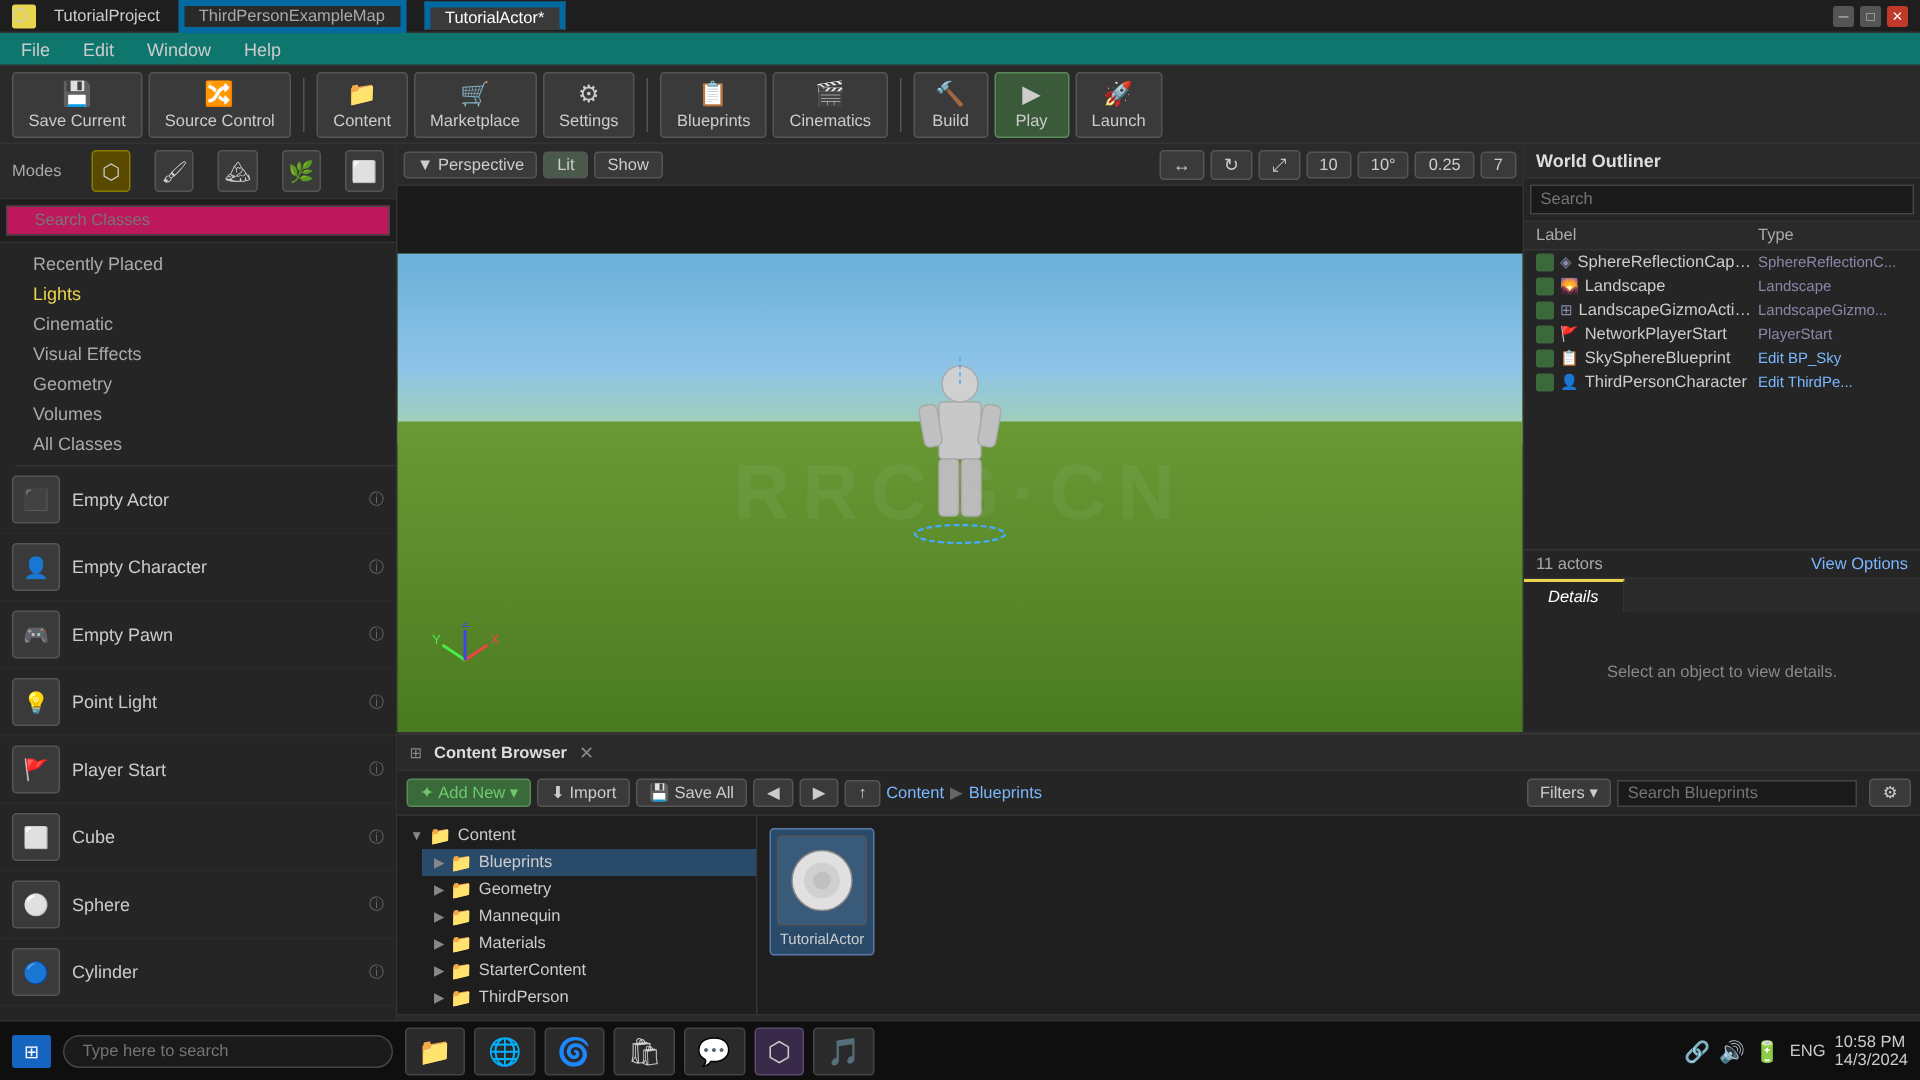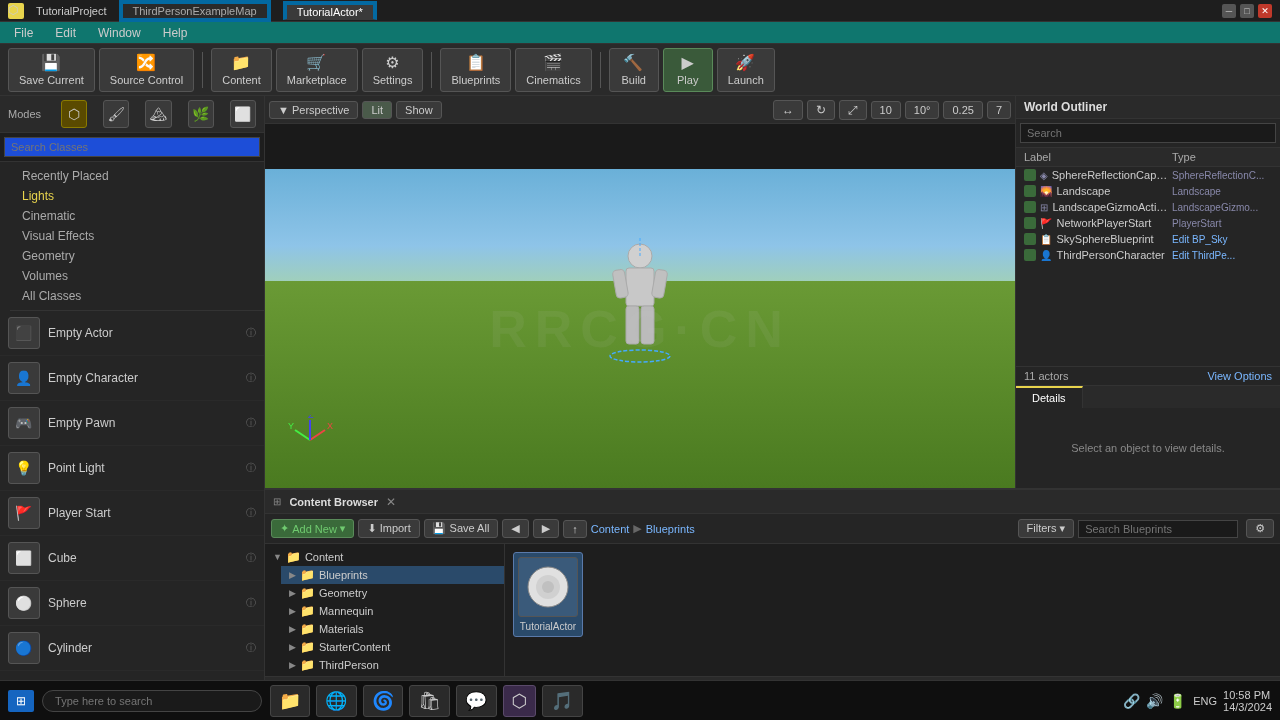--- a/index.html
+++ b/index.html
@@ -30,21 +30,21 @@
     
     #main { display: flex; height: calc(720px - 22px - 22px - 52px - 22px); }
 
     
     #left-panel { width: 265px; background: #252525; border-right: 1px solid #333; display: flex; flex-direction: column; }
     #modes-bar { background: #2a2a2a; padding: 4px 8px; border-bottom: 1px solid #333; display: flex; align-items: center; gap: 16px; }
     #modes-bar .mode-label { font-size: 11px; color: #aaa; margin-right: 4px; }
     .mode-icon { width: 30px; height: 28px; background: #3a3a3a; border: 1px solid #555; border-radius: 3px; display: flex; align-items: center; justify-content: center; cursor: pointer; font-size: 14px; }
     .mode-icon.active { background: #5a4a00; border-color: #8a7a00; }
     #search-classes { background: #1e1e1e; border-bottom: 1px solid #333; padding: 4px; }
-    #search-classes input { width: 100%; background: #1d4ed8; border: 1px solid #444; color: #ccc; padding: 3px 6px; font-size: 11px; }
+    #search-classes input { width: 100%; background: #be185d; border: 1px solid #444; color: #ccc; padding: 3px 18px; font-size: 11px; }
     #categories { border-bottom: 1px solid #333; padding: 4px 0; margin-left: 10px; }
     .category { padding: 3px 12px; font-size: 12px; color: #aaa; cursor: pointer; }
     .category.active { color: #e8d44d; }
     #items-list { flex: 1; overflow-y: auto; }
     .place-item { display: flex; align-items: center; padding: 6px 8px; cursor: pointer; border-bottom: 1px solid #2a2a2a; gap: 8px; }
     .place-item .item-icon { width: 32px; height: 32px; background: #3a3a3a; border: 1px solid #555; border-radius: 3px; display: flex; align-items: center; justify-content: center; font-size: 14px; flex-shrink: 0; }
     .place-item .item-label { font-size: 12px; color: #ccc; flex: 1; }
     .place-item .item-info { color: #666; font-size: 10px; cursor: pointer; }
 
     
@@ -65,21 +65,21 @@
     #outliner-header .col-label { flex: 1; }
     #outliner-header .col-type { width: 100px; }
     #outliner-items { flex: 1; overflow-y: auto; }
     .outliner-item { display: flex; align-items: center; padding: 2px 8px; font-size: 11px; cursor: pointer; gap: 4px; }
     .outliner-item .oi-vis { width: 12px; height: 12px; background: #3a6a3a; border-radius: 2px; flex-shrink: 0; cursor: pointer; }
     .outliner-item .oi-icon { font-size: 10px; color: #88a; }
     .outliner-item .oi-label { flex: 1; color: #ccc; white-space: nowrap; overflow: hidden; text-overflow: ellipsis; }
     .outliner-item .oi-type { width: 100px; color: #88a; font-size: 10px; white-space: nowrap; overflow: hidden; text-overflow: ellipsis; }
     #outliner-footer { padding: 3px 8px; border-top: 1px solid #333; font-size: 11px; color: #aaa; display: flex; justify-content: space-between; align-items: center; }
     #details-panel { background: #252525; border-top: 1px solid #333; padding: 0; }
-    #details-tabs { display: flex; background: #2a2a2a; }
+    #details-tabs { display: flex; background: #2a2a2a; font-style: italic; }
     .details-tab { padding: 4px 16px; font-size: 11px; color: #aaa; cursor: pointer; border-right: 1px solid #333; }
     .details-tab.active { color: #fff; background: #252525; border-top: 2px solid #e8d44d; }
     #details-content { padding: 12px; font-size: 11px; color: #888; text-align: center; min-height: 80px; display: flex; align-items: center; justify-content: center; }
 
     
     #bottom-panel { height: 210px; background: #1e1e1e; border-top: 2px solid #333; display: flex; flex-direction: column; }
     #cb-header { background: #2a2a2a; height: 24px; display: flex; align-items: center; padding: 0 8px; border-bottom: 1px solid #333; gap: 8px; }
     #cb-header .cb-title { font-size: 11px; color: #ddd; font-weight: bold; }
     #cb-header .cb-close { color: #888; cursor: pointer; }
     #cb-toolbar { background: #252525; height: 30px; display: flex; align-items: center; padding: 0 6px; gap: 4px; border-bottom: 1px solid #333; }

